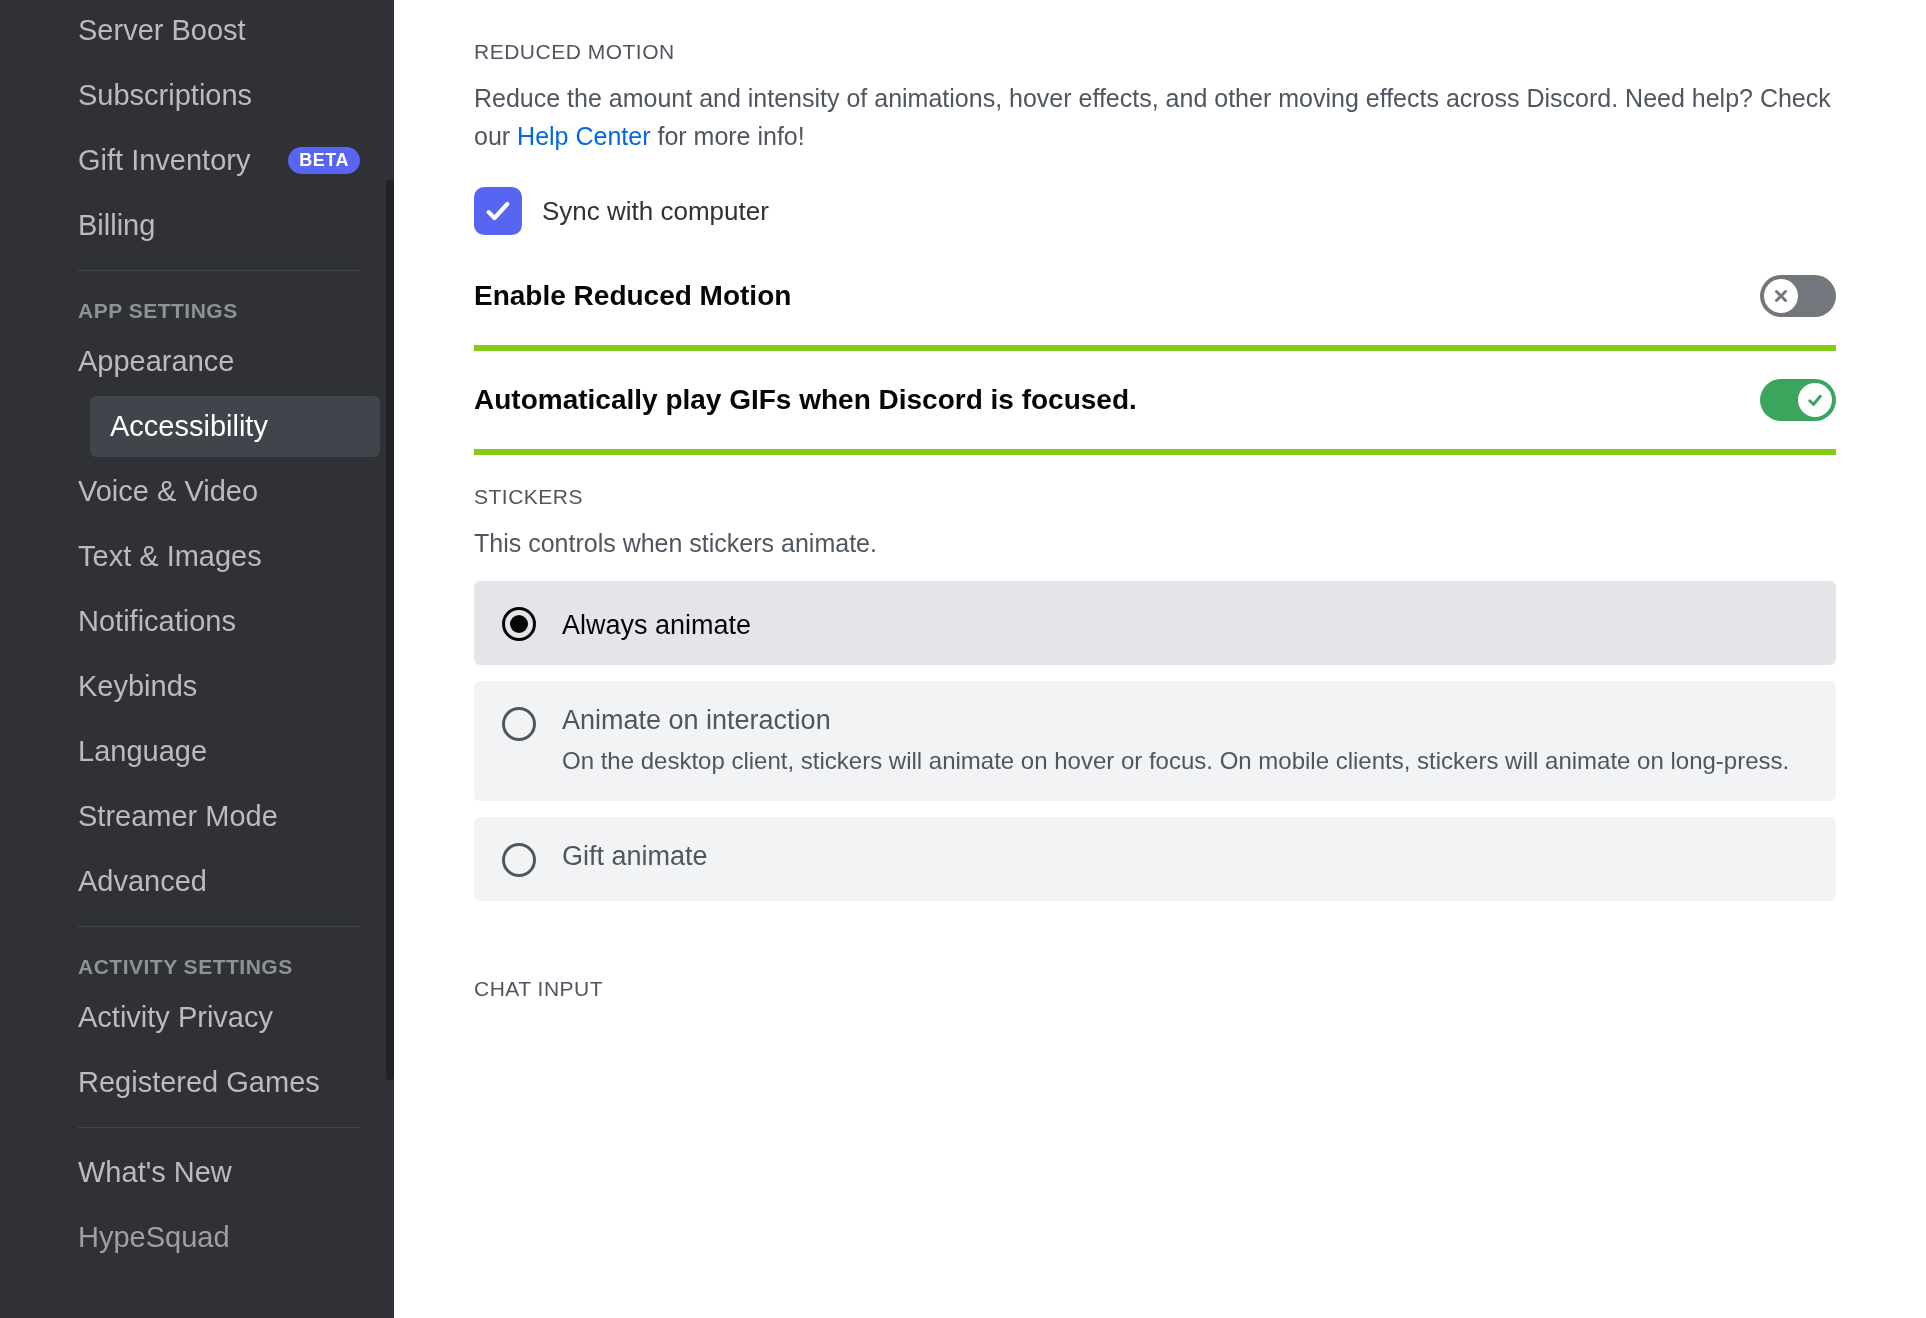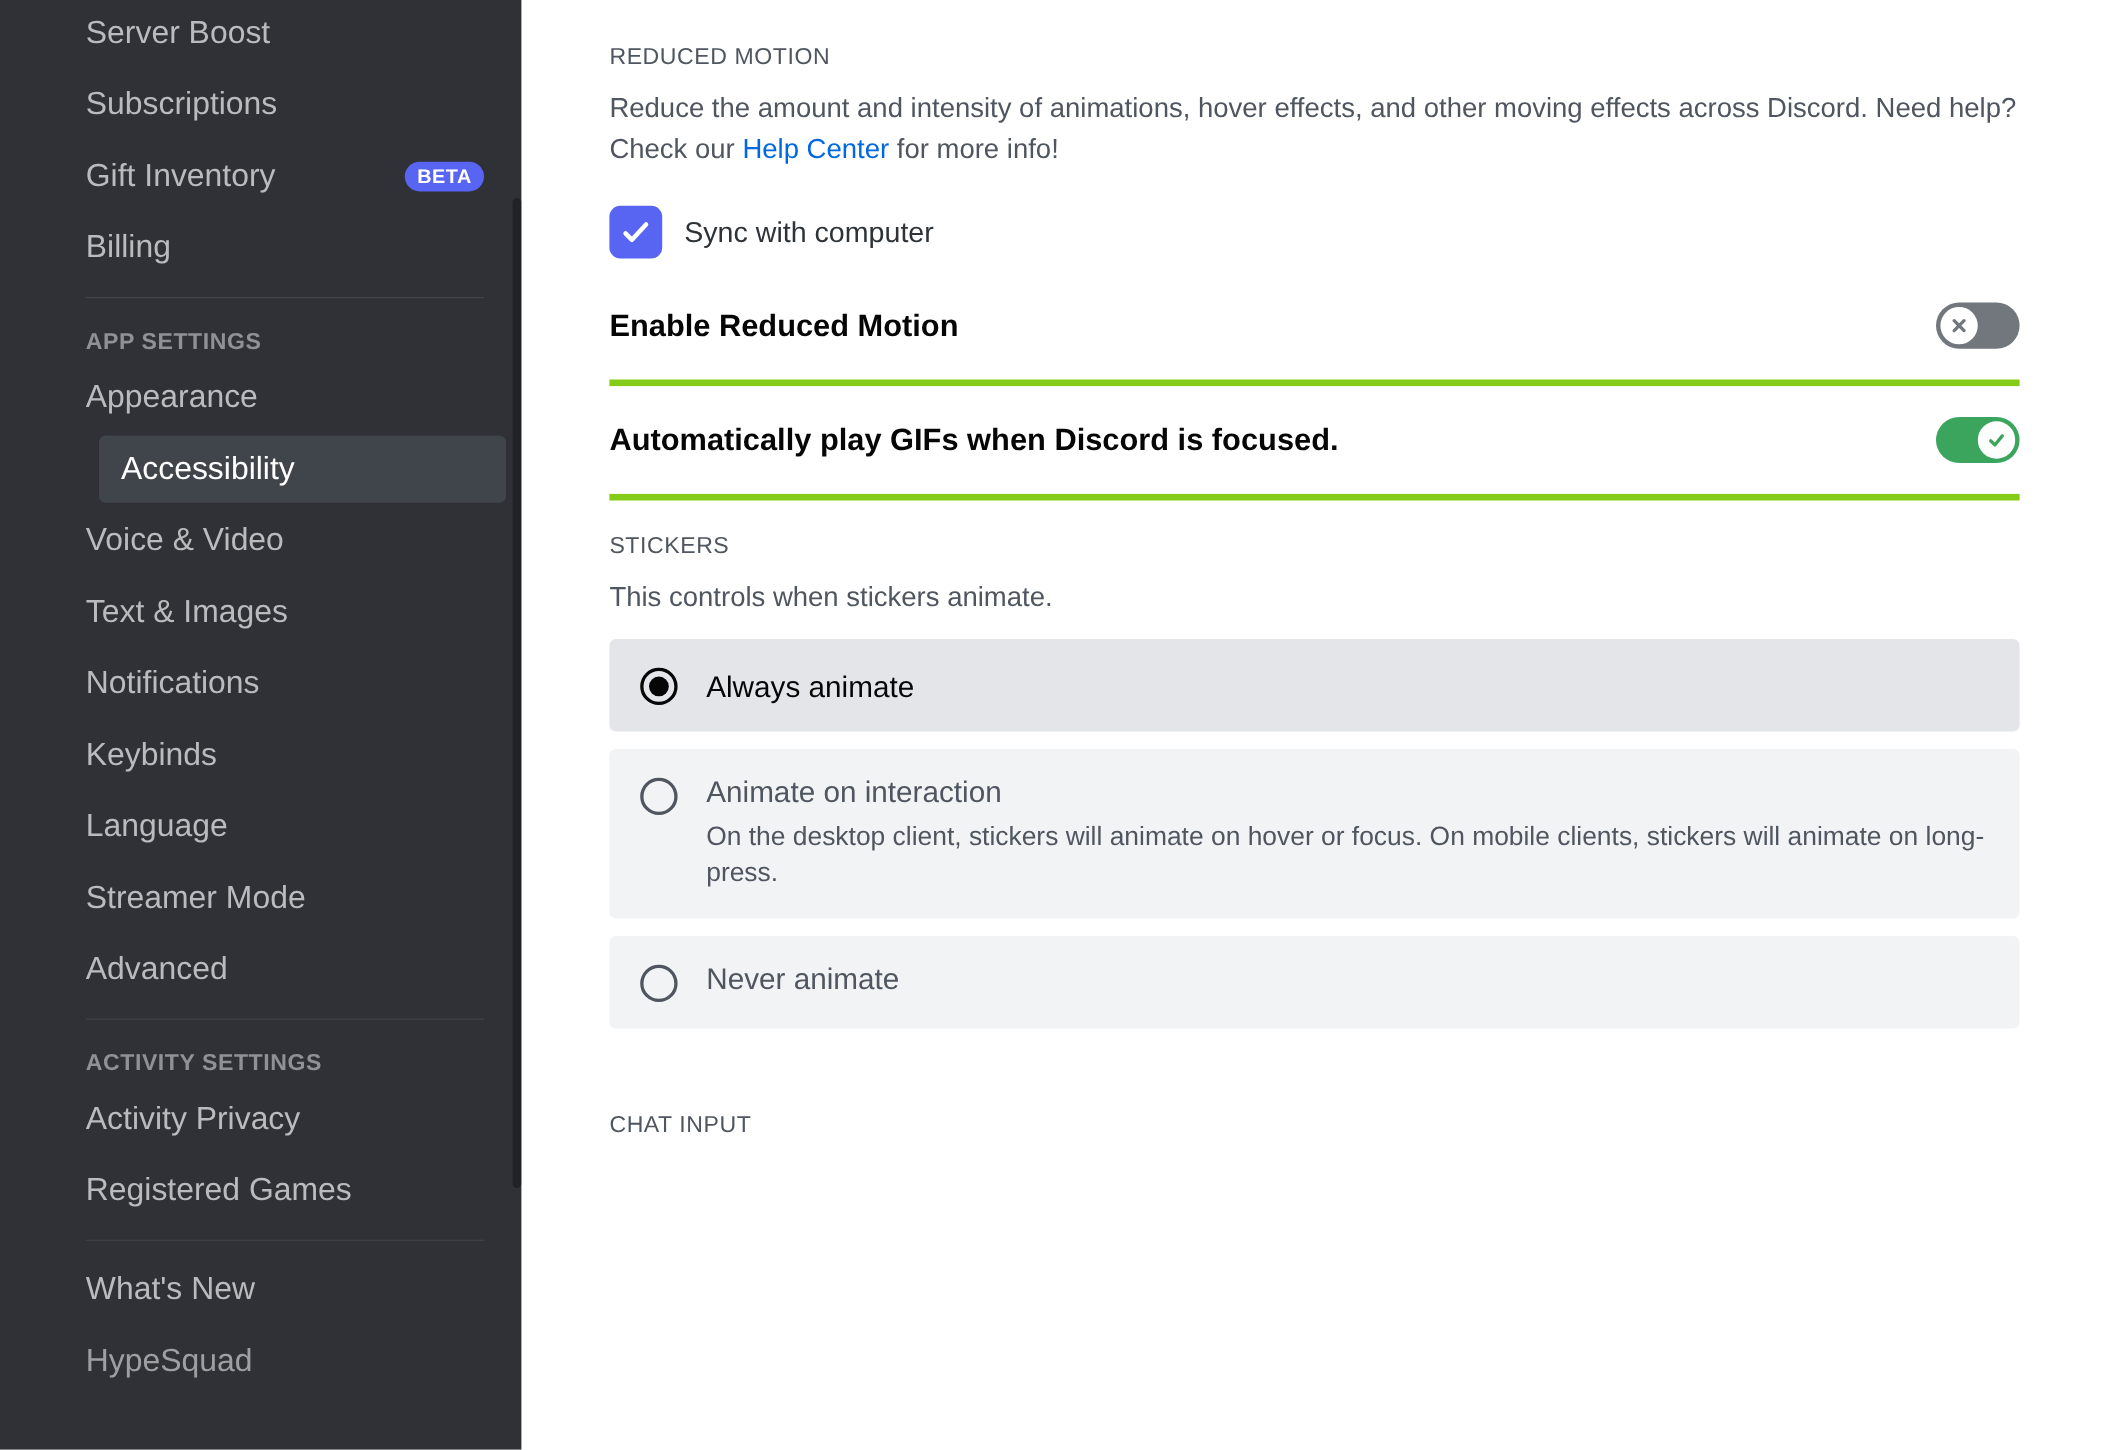--- a/index.html
+++ b/index.html
@@ -5,21 +5,21 @@
   * { box-sizing: border-box; margin: 0; padding: 0; }
   body {
     font-family: -apple-system, BlinkMacSystemFont, "Segoe UI", Helvetica, Arial, sans-serif;
     background: #ffffff;
     display: flex;
     width: 1926px;
     height: 1318px;
     overflow: hidden;
   }
   .sidebar {
-    width: 474px;
+    width: 394px;
     background: #2f3136;
     color: #b9bbbe;
     padding-top: 0;
     overflow-y: auto;
     position: relative;
   }
   .sidebar-inner {
     padding: 0 14px 40px 58px;
   }
   .sidebar-item {
@@ -336,21 +336,21 @@
     <div class="radio-item">
       <div class="radio-circle"></div>
       <div>
         <div class="radio-label">Animate on interaction</div>
         <div class="radio-sublabel">On the desktop client, stickers will animate on hover or focus. On mobile clients, stickers will animate on long-press.</div>
       </div>
     </div>
     <div class="radio-item">
       <div class="radio-circle"></div>
       <div>
-        <div class="radio-label">Never animate</div>
+        <div class="radio-label">Gift animate</div>
       </div>
     </div>
   </div>
 
   <div class="spacer-lg"></div>
 
   <div class="section-title">CHAT INPUT</div>
 
 </div>
 

